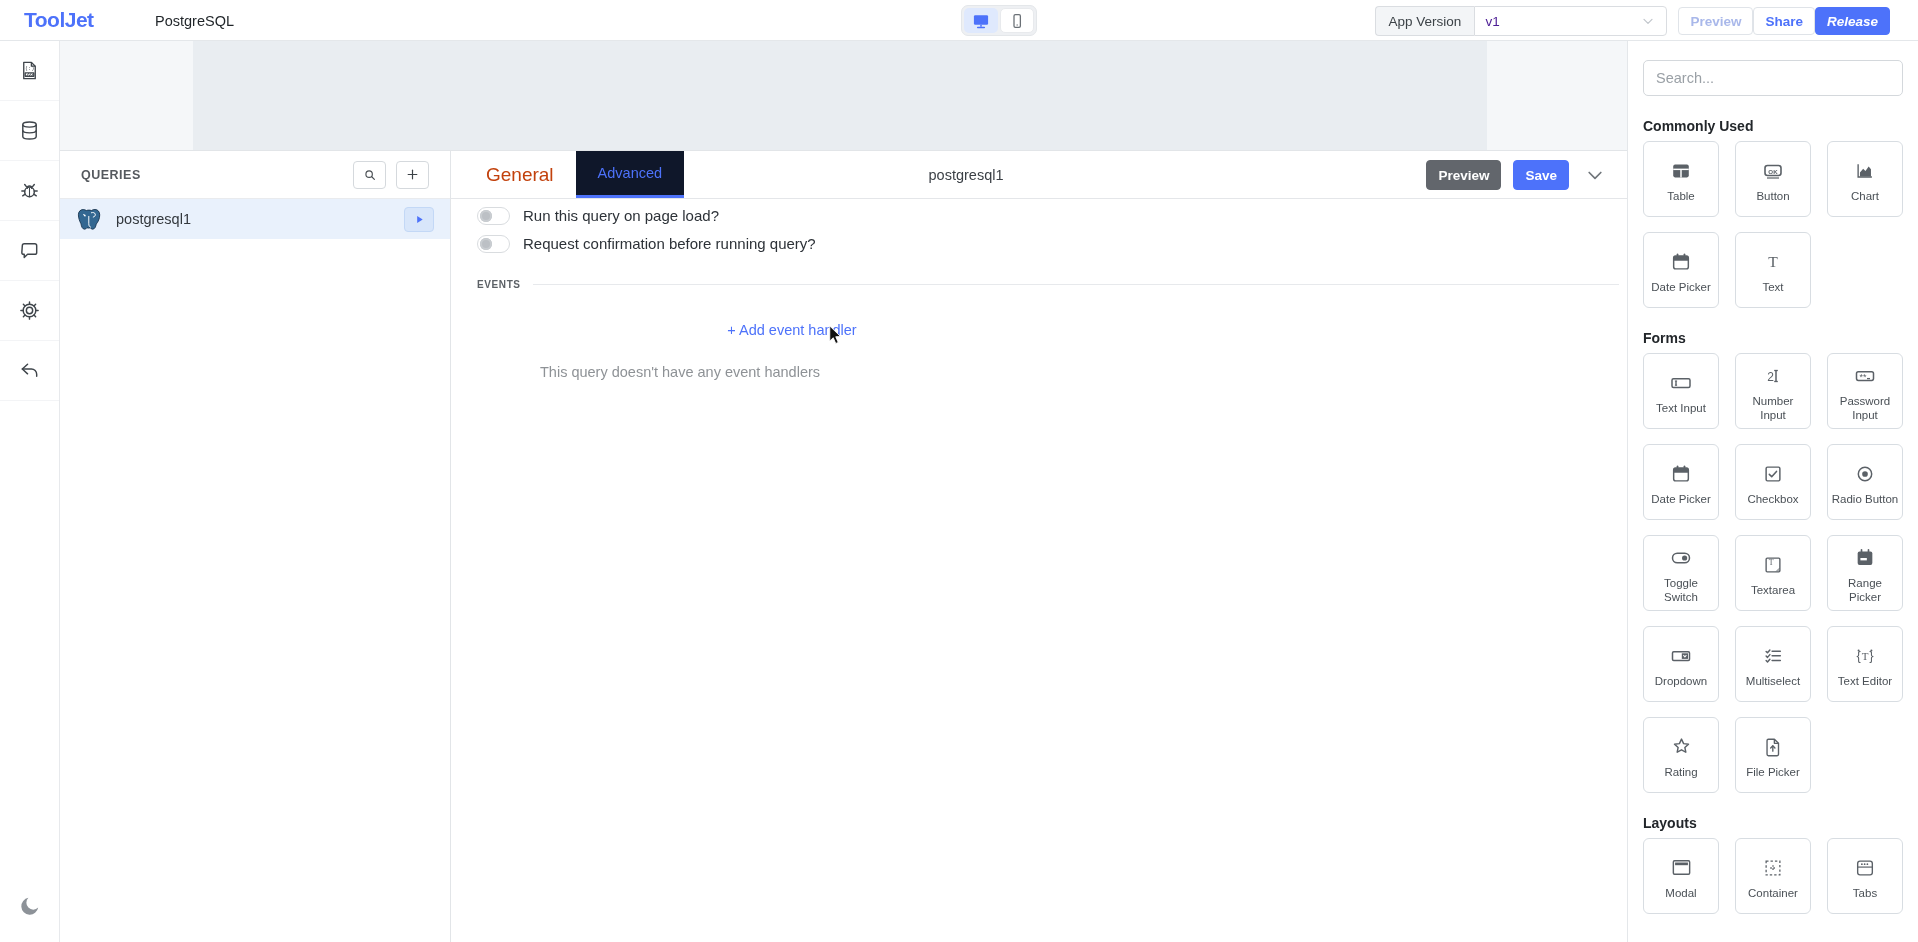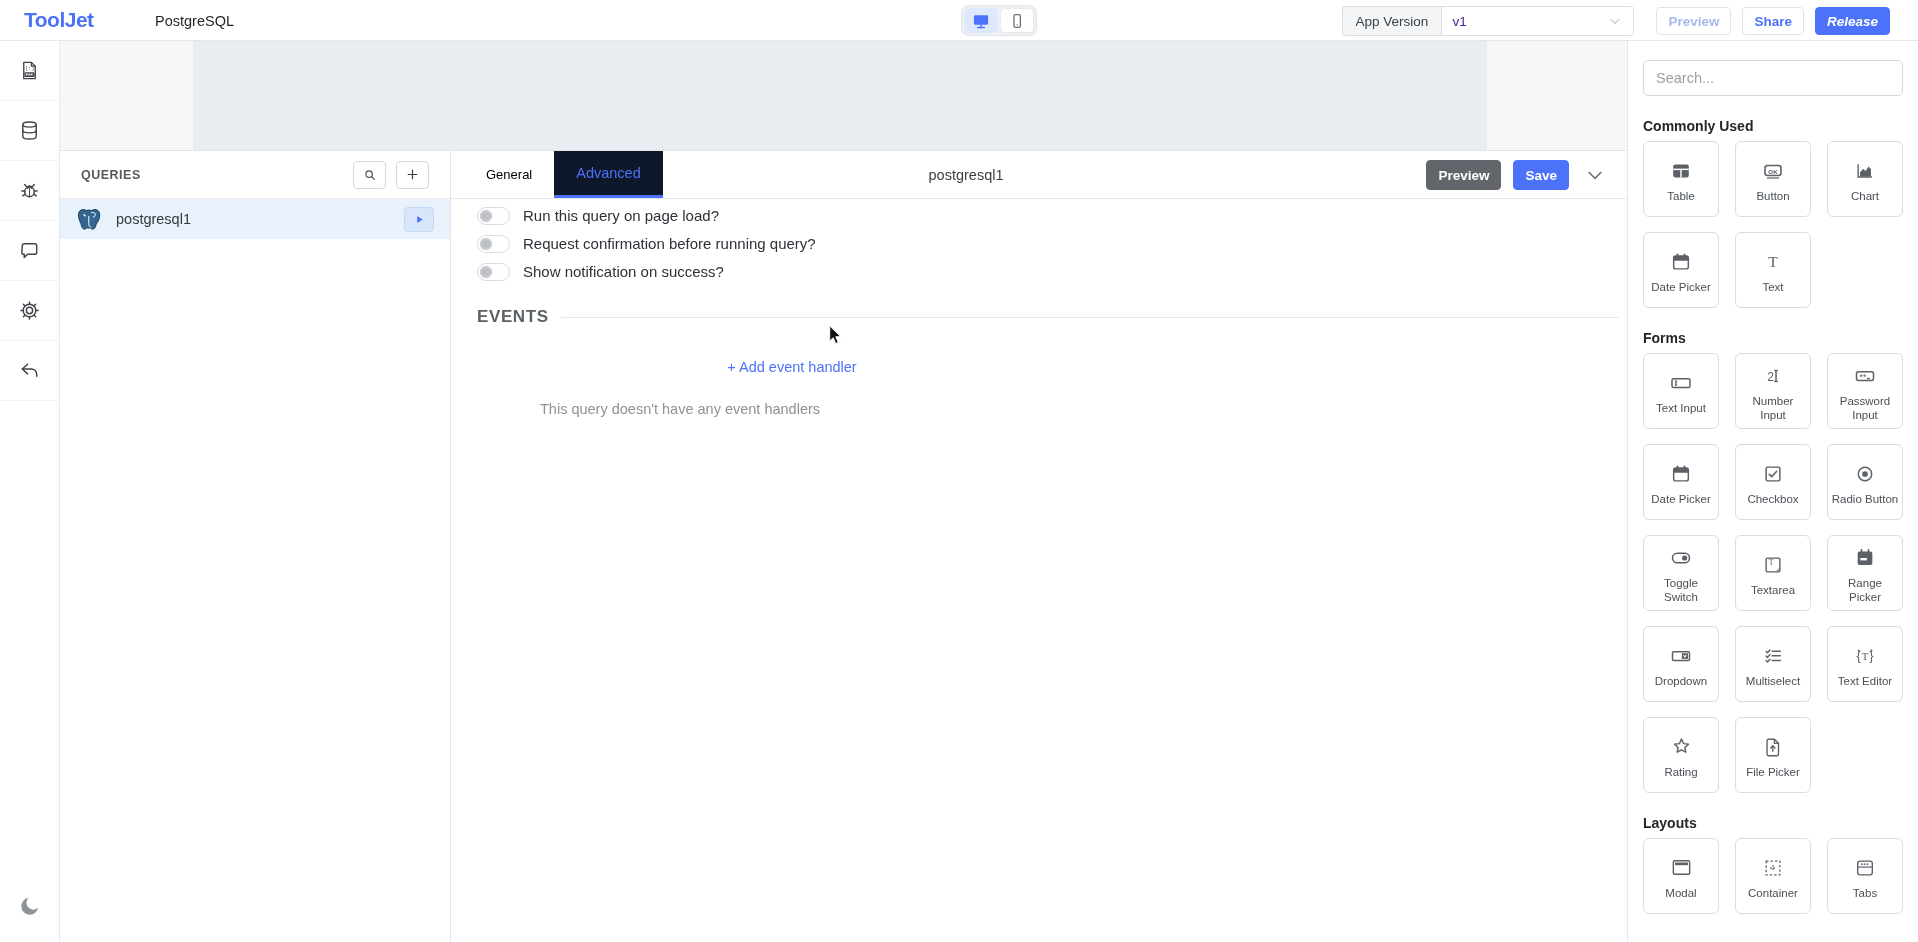--- a/index.html
+++ b/index.html
@@ -31,21 +31,21 @@
     border: 1px solid #e4e7ea; border-radius: 7px; padding: 2px;
   }
   .device-seg {
     width: 34px; height: 25px; display: flex; align-items: center; justify-content: center;
     border-radius: 5px; cursor: pointer;
   }
   .device-seg.active { background: #dfe9fd; }
   .device-seg.inactive { background: #ffffff; border: 1px solid #e8eaed; margin-left: 2px; }
   .header-right {
     position: absolute; right: 28px; top: 6px; height: 30px;
-    display: flex; align-items: center; gap: 11px; margin-left: 28px;
+    display: flex; align-items: center;  margin-left: 28px;
   }
   .version-group { display: flex; height: 30px; margin-right: 11px; }
   .version-label {
     background: #f3f5f7; border: 1px solid #dadde1; border-right: none;
     border-radius: 4px 0 0 4px; padding: 0 13px; display: flex; align-items: center;
     font-size: 13.5px; color: #3c4247;
   }
   .version-value {
     width: 193px; background: #fff; border: 1px solid #dadde1;
     border-radius: 0 4px 4px 0; padding: 0 10px; display: flex; align-items: center;
@@ -109,21 +109,21 @@
   }
 
   
   .editor-panel {
     position: absolute; top: 150px; left: 451px; width: 1176px; bottom: 0;
     background: #fff; border-top: 1px solid #e2e5e8;
   }
   .tab-bar { height: 48px; border-bottom: 1px solid #e4e6e9; position: relative; display: flex; }
   .tab-general {
     margin-left: 25px; padding: 16px 10px; display: flex; align-items: center;
-    font-size: 13px; color: #000000; cursor: pointer;
+    font-size: 19px; color: #c2410c; cursor: pointer;
   }
   .tab-advanced {
     margin-left: 12px; padding: 0 22px; display: flex; align-items: center;
     background: #0f172a; color: #4d72fa; font-size: 14.5px; font-weight: 500;
     border-bottom: 3px solid #4d72fa; cursor: pointer;
   }
   .tab-title {
     position: absolute; left: 0; width: 1030px; text-align: center; line-height: 48px;
     font-size: 14.5px; color: #3a3f45; pointer-events: none;
   }
@@ -138,21 +138,21 @@
     width: 33px; height: 18px; border-radius: 10px; border: 1px solid #d9dcdf;
     background: #fff; position: relative; margin-right: 13px; cursor: pointer; flex: none;
   }
   .toggle .knob {
     position: absolute; left: 2px; top: 2px; width: 12px; height: 12px;
     border-radius: 50%; background: #bcc0c5; box-shadow: inset 0 0 0 2px #c9cdd1;
   }
   .toggle-label { font-size: 15px; color: #2d3238; }
 
   .events-section { margin-top: 26px; display: flex; align-items: center; gap: 12px; padding-right: 8px; }
-  .events-label { font-size: 17px; font-weight: 600; letter-spacing: 0.6px; color: #5c6166; }
+  .events-label { font-size: 10px; font-weight: 600; letter-spacing: 0.6px; color: #5c6166; }
   .events-line { flex: 1; height: 1px; background: #e7e9ec; }
   .events-body { width: 630px; }
   .add-event { margin-top: 32px; text-align: center; font-size: 14.5px; color: #4d72fa; }
   .add-event span { cursor: pointer; }
   .empty-events { margin-top: 26px; margin-left: 63px; font-size: 14.5px; color: #8e9296; }
 
   .cursor-art { position: absolute; left: 377px; top: 127px; pointer-events: none; }
 
   
   .widget-panel {
@@ -360,26 +360,20 @@
           <div class="knob"></div>
         </div>
       <div class="toggle-label">Run this query on page load?</div>
     </div>
     <div class="toggle-row">
       <div class="toggle">
           <div class="knob"></div>
         </div>
       <div class="toggle-label">Request confirmation before running query?</div>
     </div>
-    <div class="toggle-row">
-      <div class="toggle">
-          <div class="knob"></div>
-        </div>
-      <div class="toggle-label">Show notification on success?</div>
-    </div>
 
     <div class="events-section">
       <span class="events-label">EVENTS</span>
       <span class="events-line"></span>
     </div>
 
     <div class="events-body">
       <div class="add-event"><span>+ Add event handler</span></div>
       <div class="empty-events">This query doesn't have any event handlers</div>
     </div>

